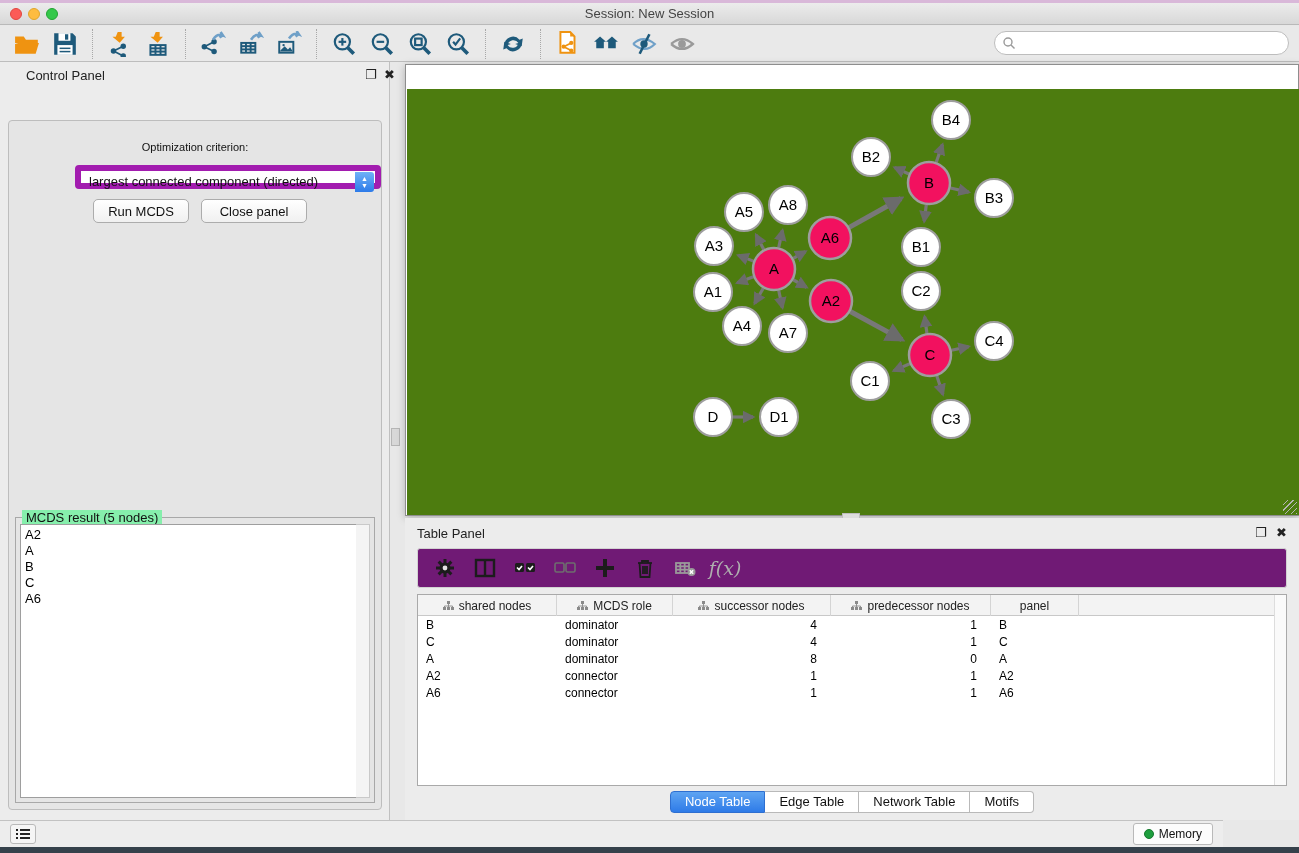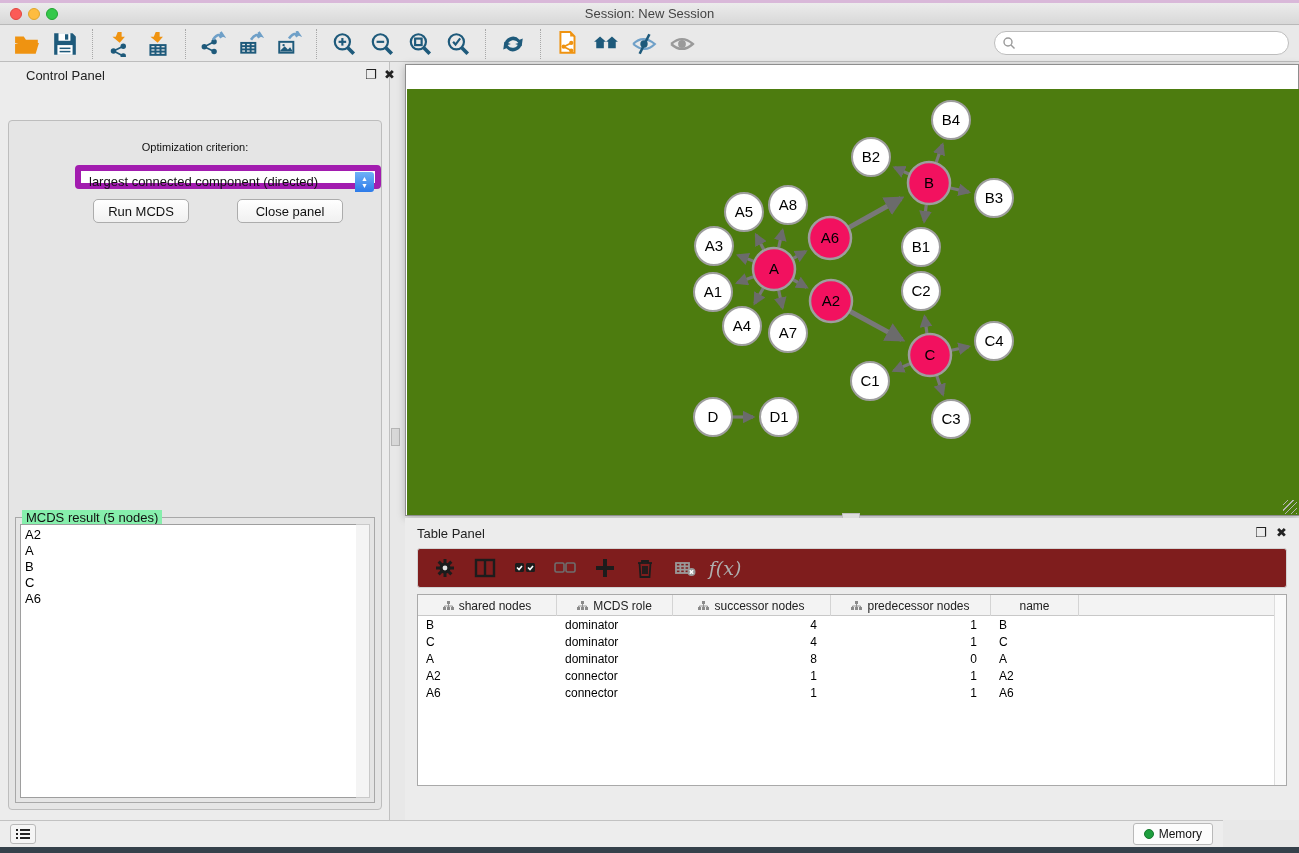--- a/index.html
+++ b/index.html
@@ -36,21 +36,21 @@
   .cp-tab:first-child { border-left:1px solid #B9B9B9; border-radius:4px 0 0 4px; }
   .cp-tab:last-child { border-radius:0 4px 4px 0; }
   .cp-tab.selected { background:linear-gradient(#5EA4F2,#2E7BE8); border-color:#2E6FD0; color:#fff; }
   #cp-content { position:absolute; left:8px; top:58px; width:374px; height:690px; background:#E5E5E5; border:1px solid #BDBDBD; border-radius:4px; }
   #opt-label { position:absolute; left:0; top:20px; width:100%; text-align:center; font-size:11px; color:#111; }
   #opt-select { position:absolute; left:34px; top:44px; width:306px; height:24px; background:#fff; border:6px solid #a21caf; border-radius:4px; font-size:13px; line-height:22px; padding-left:8px; color:#111;margin-left:32px; }
   #opt-stepper { position:absolute; right:1px; top:1px; width:19px; height:20px; background:linear-gradient(#6FB1F7,#2D7BE9); border-radius:0 3px 3px 0; display:flex; flex-direction:column; align-items:center; justify-content:center; gap:1px; }
   #opt-stepper span { color:#fff; font-size:7px; line-height:6px; }
   .cp-btn { position:absolute; top:78px; height:24px; background:linear-gradient(#FFFFFF,#F0F0F0); border:1px solid #ACACAC; border-radius:5px; font-size:13px; font-family:"Liberation Sans",sans-serif; color:#111; padding:0 2px; }
   #run-btn { left:84px; width:96px; }
-  #close-btn { left:192px; width:106px;margin-left:36px; }
+  #close-btn { left:192px; width:106px; }
   #result-box { position:absolute; left:6px; top:396px; width:360px; height:286px; border:1px solid #A8A8A8; }
   #result-legend { position:absolute; left:6px; top:-8px; background:#86efac; padding:0 4px; font-size:13px; color:#111; }
   #result-list { position:absolute; left:4px; top:6px; width:338px; height:274px; background:#fff; border:1px solid #9E9E9E; padding:2px 0 0 4px; font-size:13px; line-height:16px; color:#000; }
   #result-scroll { position:absolute; right:4px; top:6px; width:14px; height:274px; background:#F4F4F4; border:1px solid #C9C9C9; border-left:none; }
 
   
   #v-split-handle { left:391px; top:428px; width:9px; height:18px; background:#D8D8D8; border:1px solid #B5B5B5; }
   #h-split-handle { left:842px; top:513px; width:18px; height:6px; background:#DDD; border:1px solid #BEBEBE; }
 
   
@@ -58,21 +58,21 @@
   #net-titlebar { position:absolute; left:0; top:0; width:100%; height:23px; background:linear-gradient(#ECECEC,#D4D4D4); border-bottom:1px solid #ABABAB; }
   #net-title { position:absolute; width:100%; text-align:center; line-height:23px; font-size:13px; color:#333; }
   #net-lights { position:absolute; left:9px; top:5px; display:flex; gap:7px; }
   #net-canvas { position:absolute; left:1px; top:24px; width:1058px; height:426px; background:#4d7c0f; }
   #net-resize { position:absolute; right:1px; bottom:1px; width:14px; height:14px;
      background:repeating-linear-gradient(135deg, transparent 0 3px, #B5B5B5 3px 4px); }
 
   
   #table-panel { left:405px; top:518px; width:894px; height:302px; background:#ECECEC; }
   #tp-title { position:absolute; left:12px; top:8px; font-size:13px; color:#222; }
-  #tp-toolbar { position:absolute; left:12px; top:30px; width:870px; height:40px; background:#7f1d1d; border:1px solid #D2D2D2; border-radius:3px; display:flex; align-items:center; gap:14px; padding-left:14px; }
+  #tp-toolbar { position:absolute; left:12px; top:30px; width:870px; height:40px; background:#701a75; border:1px solid #D2D2D2; border-radius:3px; display:flex; align-items:center; gap:14px; padding-left:14px; }
   .tp-icon { width:26px; height:26px; display:flex; align-items:center; justify-content:center; }
   .tp-icon svg { width:22px; height:22px; }
   #fx-icon { font-family:"DejaVu Serif", serif; font-style:italic; font-size:19px; color:#AFAFAF; }
   #tp-table { position:absolute; left:12px; top:76px; width:870px; height:192px; background:#fff; border:1px solid #A9A9A9; overflow:hidden; }
   #tp-scroll { position:absolute; right:0; top:0; width:12px; height:100%; background:#FAFAFA; border-left:1px solid #DDD; }
   .th-row { display:flex; height:21px; background:#F3F3F3; border-bottom:1px solid #C8C8C8; }
   .th-cell { display:flex; align-items:center; justify-content:center; gap:5px; font-size:12px; color:#222; border-right:1px solid #D4D4D4; height:21px; }
   .td-row { display:flex; height:16px; margin-top:1px; }
   .td-cell { font-size:12px; color:#000; line-height:16px; padding:0 8px; white-space:nowrap; }
   .td-cell.right { text-align:right; padding-right:14px; }
@@ -557,21 +557,21 @@
               <rect x="4" y="0" width="3" height="3"></rect>
               <rect x="0" y="6" width="3" height="3"></rect>
               <rect x="4" y="6" width="3" height="3"></rect>
               <rect x="8" y="6" width="3" height="3"></rect>
               <path d="M5.5 3 v2 M1.5 6 v-1 h8 v1 M5.5 5 v1" stroke="#8a8a8a" fill="none" stroke-width="0.9"></path>
             </g>
           </svg>
           <span>predecessor nodes</span>
         </div>
         <div class="th-cell" style="width: 88px;">
-          <span>name</span>
+          <span>panel</span>
         </div>
       </div>
     <div id="tp-tbody">
         <div class="td-row">
           <div class="td-cell" style="width: 139px;">B</div>
           <div class="td-cell" style="width: 116px;">dominator</div>
           <div class="td-cell right" style="width: 158px;">4</div>
           <div class="td-cell right" style="width: 160px;">1</div>
           <div class="td-cell" style="width: 88px;">B</div>
         </div>
@@ -599,20 +599,26 @@
         <div class="td-row">
           <div class="td-cell" style="width: 139px;">A6</div>
           <div class="td-cell" style="width: 116px;">connector</div>
           <div class="td-cell right" style="width: 158px;">1</div>
           <div class="td-cell right" style="width: 160px;">1</div>
           <div class="td-cell" style="width: 88px;">A6</div>
         </div>
       </div>
     <div id="tp-scroll"></div>
   </div>
+  <div id="tp-tabs">
+      <div class="tp-tab selected">Node Table</div>
+      <div class="tp-tab">Edge Table</div>
+      <div class="tp-tab">Network Table</div>
+      <div class="tp-tab">Motifs</div>
+    </div>
 </div>
 
 <div id="status-bar" class="abs">
   <div id="list-btn">
     <svg width="14" height="12" viewBox="0 0 14 12">
       <g fill="#222">
           <rect x="0" y="1" width="2" height="2"></rect>
           <rect x="4" y="1" width="10" height="2"></rect>
           <rect x="0" y="5" width="2" height="2"></rect>
           <rect x="4" y="5" width="10" height="2"></rect>

